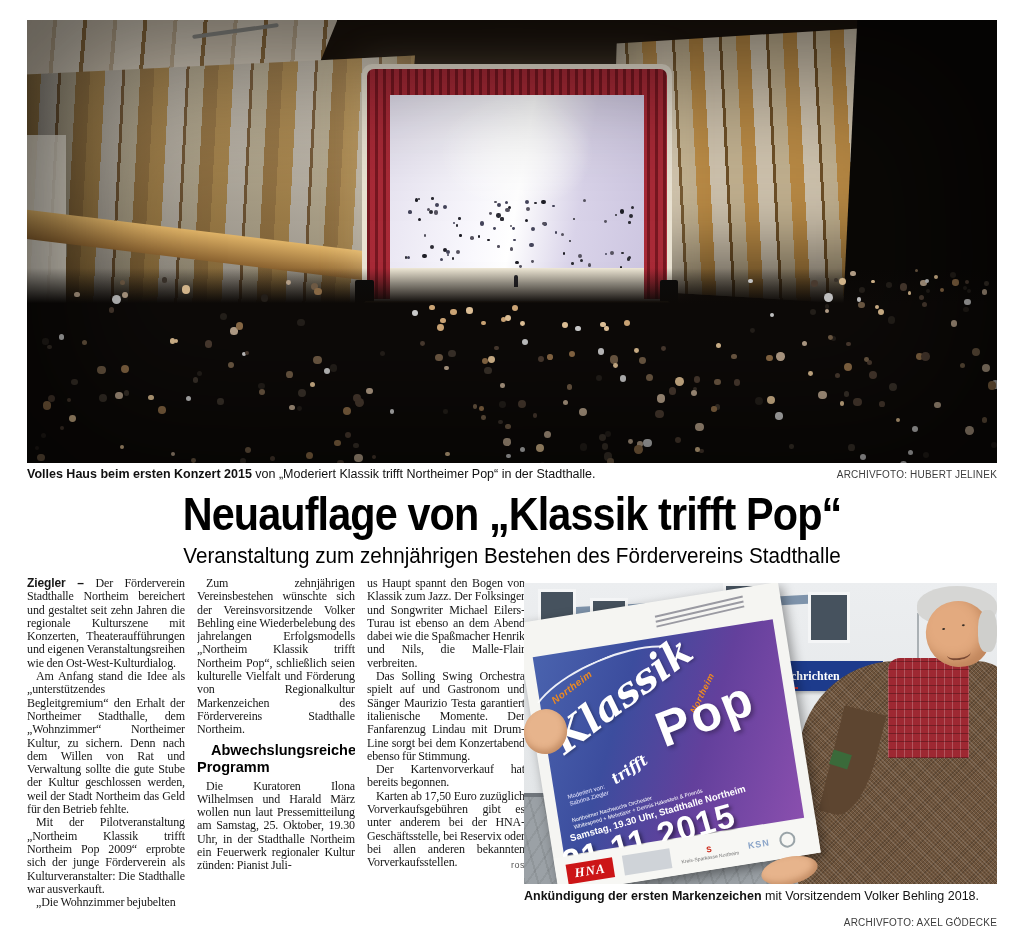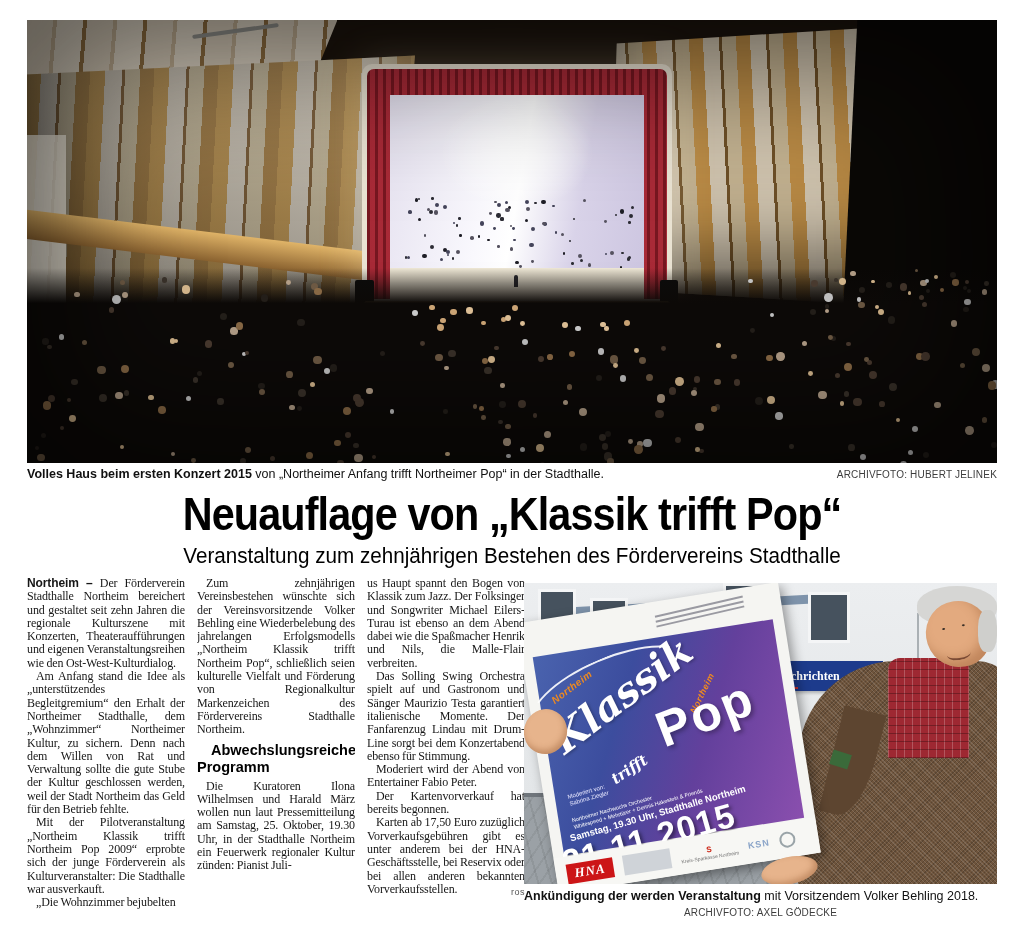--- a/index.html
+++ b/index.html
@@ -121,21 +121,21 @@
   .po-spk{display:flex;flex-direction:column;align-items:center;font-size:5px;color:#777;}
   .po-spk b{color:#c21;font-size:8px;}
   .po-ksn{color:#8aa4c8;font-weight:700;font-size:9px;letter-spacing:1px;}
   .po-circle{width:12px;height:12px;border:2px solid #9aa4a8;border-radius:50%;}
   .hand{background:#e7b48c;border-radius:50%;box-shadow:inset -3px -3px 6px rgba(140,80,40,.4);}
   .hand-left{left:0;top:42%;width:9%;height:15%;transform:rotate(18deg);}
   .hand-right{left:50%;bottom:0;width:12%;height:9%;transform:rotate(-12deg);}
   
   .rp-cap{position:absolute;left:524px;top:889px;width:473px;}
   .rp-cap .line1{font-size:12.5px;line-height:15px;}
-  .rp-cap .line2{text-align:center;margin-top:3px;}
+  .rp-cap .line2{text-align:right;margin-top:13px;}
 </style>
 </head>
 <body>
 
 <div class="page">
 
   <div class="top-photo">
     <div class="tp-layer tp-ceiling"></div>
     <div class="tp-layer tp-ceiling-tiles"></div>
     <div class="tp-layer tp-pipe"></div>
@@ -480,43 +480,42 @@
         <div class="dot" style="left: 39.6737%; top: 21.4323%; width: 5.86942px; height: 5.86942px; background: rgb(207, 207, 207);"></div>
         <div class="dot" style="left: 56.5336%; top: 29.5691%; width: 5.48091px; height: 5.48091px; background: rgb(207, 207, 207);"></div>
         <div class="dot" style="left: 61.5328%; top: 26.4427%; width: 6.56324px; height: 6.56324px; background: rgb(208, 168, 120);"></div>
         <div class="dot" style="left: 41.4656%; top: 18.7162%; width: 5.51955px; height: 5.51955px; background: rgb(208, 168, 120);"></div>
       </div>
     <div class="tp-layer tp-vignette"></div>
   </div>
 
   <div class="cap-row">
     <div class="cap">
-      <b>Volles Haus beim ersten Konzert 2015</b><span> von „Northeimer Anfang trifft Northeimer Pop“ in der Stadthalle.</span>
+      <b>Volles Haus beim ersten Konzert 2015</b><span> von „Moderiert Klassik trifft Northeimer Pop“ in der Stadthalle.</span>
     </div>
     <div class="credit">ARCHIVFOTO: HUBERT JELINEK</div>
   </div>
 
   <h1 class="headline">Neuauflage von „Klassik trifft Pop“</h1>
   <h2 class="subheadline">Veranstaltung zum zehnjährigen Bestehen des Fördervereins Stadthalle</h2>
 
   <div class="col" id="col1">
-      <p><b class="lead">Northeim – </b>Der Förderverein Stadthalle Northeim bereichert und gestaltet seit zehn Jahren die regionale Kulturszene mit Konzerten, Theateraufführungen und eigenen Veranstaltungsreihen wie den Ost-West-Kulturdialog.</p>
+      <p><b class="lead">Ziegler – </b>Der Förderverein Stadthalle Northeim bereichert und gestaltet seit zehn Jahren die regionale Kulturszene mit Konzerten, Theateraufführungen und eigenen Veranstaltungsreihen wie den Ost-West-Kulturdialog.</p>
       <p class="ind">Am Anfang stand die Idee als „unterstützendes Begleitgremium“ den Erhalt der Northeimer Stadthalle, dem „Wohnzimmer“ Northeimer Kultur, zu sichern. Denn nach dem Willen von Rat und Verwaltung sollte die gute Stube der Kultur geschlossen werden, weil der Stadt Northeim das Geld für den Betrieb fehlte.</p>
       <p class="ind">Mit der Pilotveranstaltung „Northeim Klassik trifft Northeim Pop 2009“ erprobte sich der junge Förderverein als Kulturveranstalter: Die Stadthalle war ausverkauft.</p>
       <p class="ind">„Die Wohnzimmer bejubelten</p>
     </div>
   <div class="col" id="col2">
       <p class="ind">Zum zehnjährigen Vereinsbestehen wünschte sich der Vereinsvorsitzende Volker Behling eine Wiederbelebung des jahrelangen Erfolgsmodells „Northeim Klassik trifft Northeim Pop“, schließlich seien kulturelle Vielfalt und Förderung von Regionalkultur Markenzeichen des Fördervereins Stadthalle Northeim.</p>
       <div class="subhead">Abwechslungsreiches Programm</div>
       <p class="ind">Die Kuratoren Ilona Wilhelmsen und Harald März wollen nun laut Pressemitteilung am Samstag, 25. Oktober, 19.30 Uhr, in der Stadthalle Northeim ein Feuerwerk regionaler Kultur zünden: Pianist Juli-</p>
     </div>
   <div class="col" id="col3">
       <p>us Haupt spannt den Bogen von Klassik zum Jazz. Der Folksinger und Songwriter Michael Eilers-Turau ist ebenso an dem Abend dabei wie die Spaßmacher Henrik und Nils, die Malle-Flair verbreiten.</p>
       <p class="ind">Das Solling Swing Orchestra spielt auf und Gastronom und Sänger Maurizio Testa garantiert italienische Momente. Der Fanfarenzug Lindau mit Drum-Line sorgt bei dem Konzertabend ebenso für Stimmung.</p>
-      <p class="ind">Moderiert wird der Abend von Entertainer Fabio Peter.</p>
       <p class="ind">Der Kartenvorverkauf hat bereits begonnen.</p>
       <p class="ind">Karten ab 17,50 Euro zuzüglich Vorverkaufsgebühren gibt es unter anderem bei der HNA-Geschäftsstelle, bei Reservix oder bei allen anderen bekannten Vorverkaufsstellen.<span class="author">ros</span></p>
     </div>
 
   <div class="right-photo">
     <div class="rp rp-building"></div>
     <div class="rp rp-roof"></div>
     <div class="rp rp-win" style="left:3%;top:2%;width:8%;height:16%;"></div>
     <div class="rp rp-win" style="left:14%;top:5%;width:8%;height:17%;"></div>
     <div class="rp rp-win" style="left:42%;top:0%;width:10%;height:20%;"></div>
@@ -589,18 +588,18 @@
         <span class="po-ksn">KSN</span>
         <span class="po-circle"></span>
       </div>
     </div>
     <div class="rp hand hand-left"></div>
     <div class="rp hand hand-right"></div>
   </div>
 
   <div class="rp-cap">
     <div class="line1">
-      <b>Ankündigung der werden Veranstaltung</b><span> mit Vorsitzendem Volker Behling 2018.</span>
+      <b>Ankündigung der ersten Markenzeichen</b><span> mit Vorsitzendem Volker Behling 2018.</span>
     </div>
     <div class="line2 credit">ARCHIVFOTO: AXEL GÖDECKE</div>
   </div>
 
 </div>
 
 </body></html>

